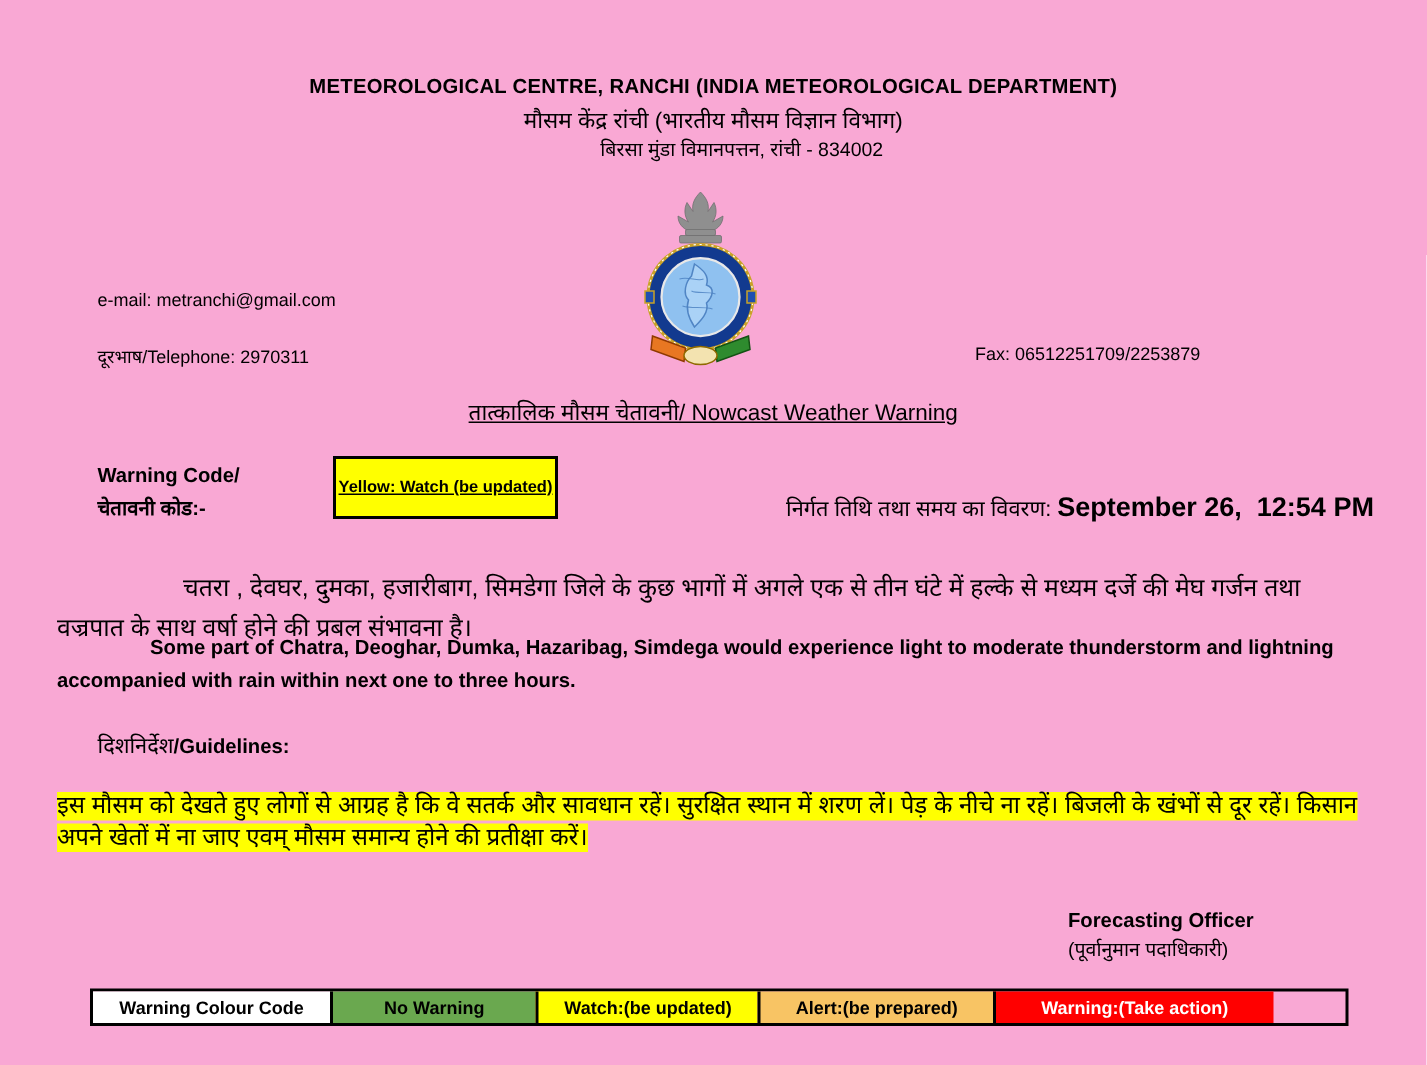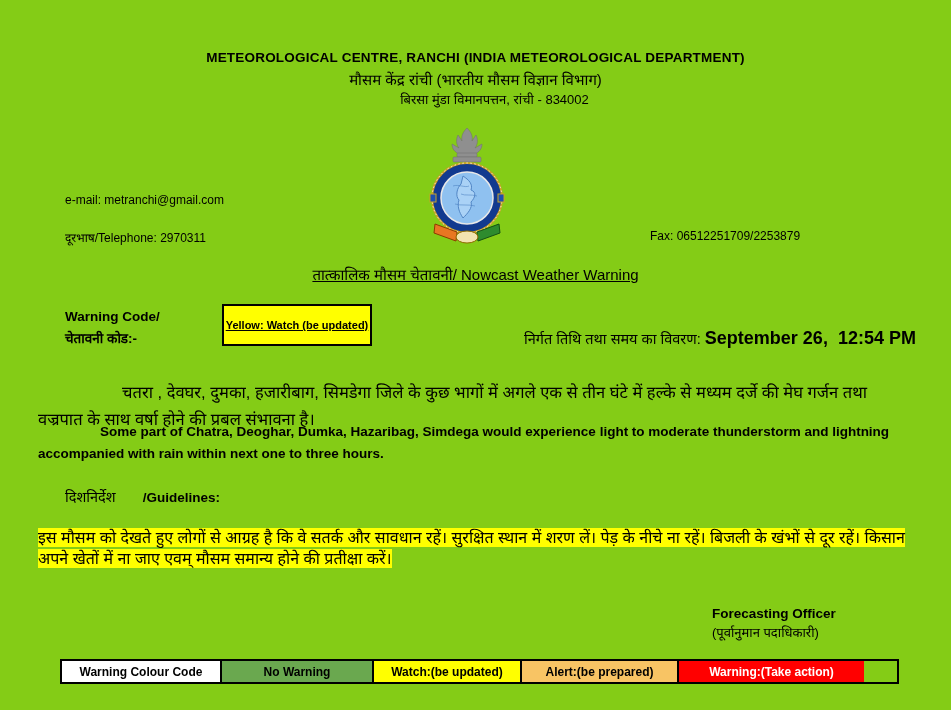--- a/index.html
+++ b/index.html
@@ -1,17 +1,17 @@
 <!DOCTYPE html>
 <html><head>
 <meta charset="utf-8">
 <style>
   html,body{margin:0;padding:0;background:#ffffff;}
   .page{
-    position:relative;width:951px;height:710px;background:#84cc16;overflow:hidden;
+    position:relative;width:951px;height:710px;background:#f9a8d4;overflow:hidden;
     font-family:"Liberation Sans","DejaVu Sans",sans-serif;color:#000;
   }
   .abs{position:absolute;}
   .center{left:0;right:0;text-align:center;}
 
   .hdr1{top:50px;font-size:13.5px;font-weight:bold;letter-spacing:.2px;}
   .hdr2{top:69px;font-size:15px;}
   .hdr3{top:90px;font-size:13px;margin-left:38px;}
 
   .logo{left:417px;top:126px;width:100px;height:124px;}
@@ -30,38 +30,38 @@
     display:flex;align-items:center;justify-content:center;
     font-size:11px;font-weight:bold;text-decoration:underline;text-align:center;
   }
   .issued{left:524px;top:328px;font-size:14.5px;}
   .issued .val{font-weight:bold;font-size:18px;white-space:pre;}
 
   .para-hi{left:38px;width:872px;top:379px;font-size:16.5px;line-height:27px;text-indent:84px;}
   .para-en{left:38px;width:872px;top:421px;font-size:13.5px;line-height:22px;font-weight:bold;text-indent:62px;}
 
   .guide-label{left:65px;top:486px;font-size:14.5px;}
-  .guide-label .en{font-weight:bold;font-size:13.5px;margin-left:27px;}
+  .guide-label .en{font-weight:bold;font-size:13.5px;}
   .guide-text{left:38px;width:868px;top:527px;font-size:16px;line-height:21px;}
   .guide-text .hl{padding:1px 0;}
 
   .sign{left:712px;top:604px;line-height:19px;}
   .sign .l1{font-weight:bold;font-size:13.5px;}
   .sign .l2{font-size:13px;}
 
   .cctable{
     left:60px;top:659px;width:835px;height:21px;border:2px solid #000;
     display:flex;box-sizing:content-box;
   }
   .cctable .cell{
     display:flex;align-items:center;justify-content:center;
     font-size:12px;font-weight:bold;height:100%;box-sizing:border-box;
   }
   .cctable .cell + .cell{border-left:2px solid #000;}
-  .c0{width:158px;}.c1{width:152px;}.c2{width:148px;}.c3{width:157px;}.c4{width:187px;}
+  .c0{width:158px;}.c1{width:137px;}.c2{width:148px;}.c3{width:157px;}.c4{width:187px;}
 </style>
 </head>
 <body>
 
 <div class="page">
 
   <div class="abs center hdr1">METEOROLOGICAL CENTRE, RANCHI (INDIA METEOROLOGICAL DEPARTMENT)</div>
   <div class="abs center hdr2">मौसम केंद्र रांची (भारतीय मौसम विज्ञान विभाग)</div>
   <div class="abs center hdr3">बिरसा मुंडा विमानपत्तन, रांची - 834002</div>
 

